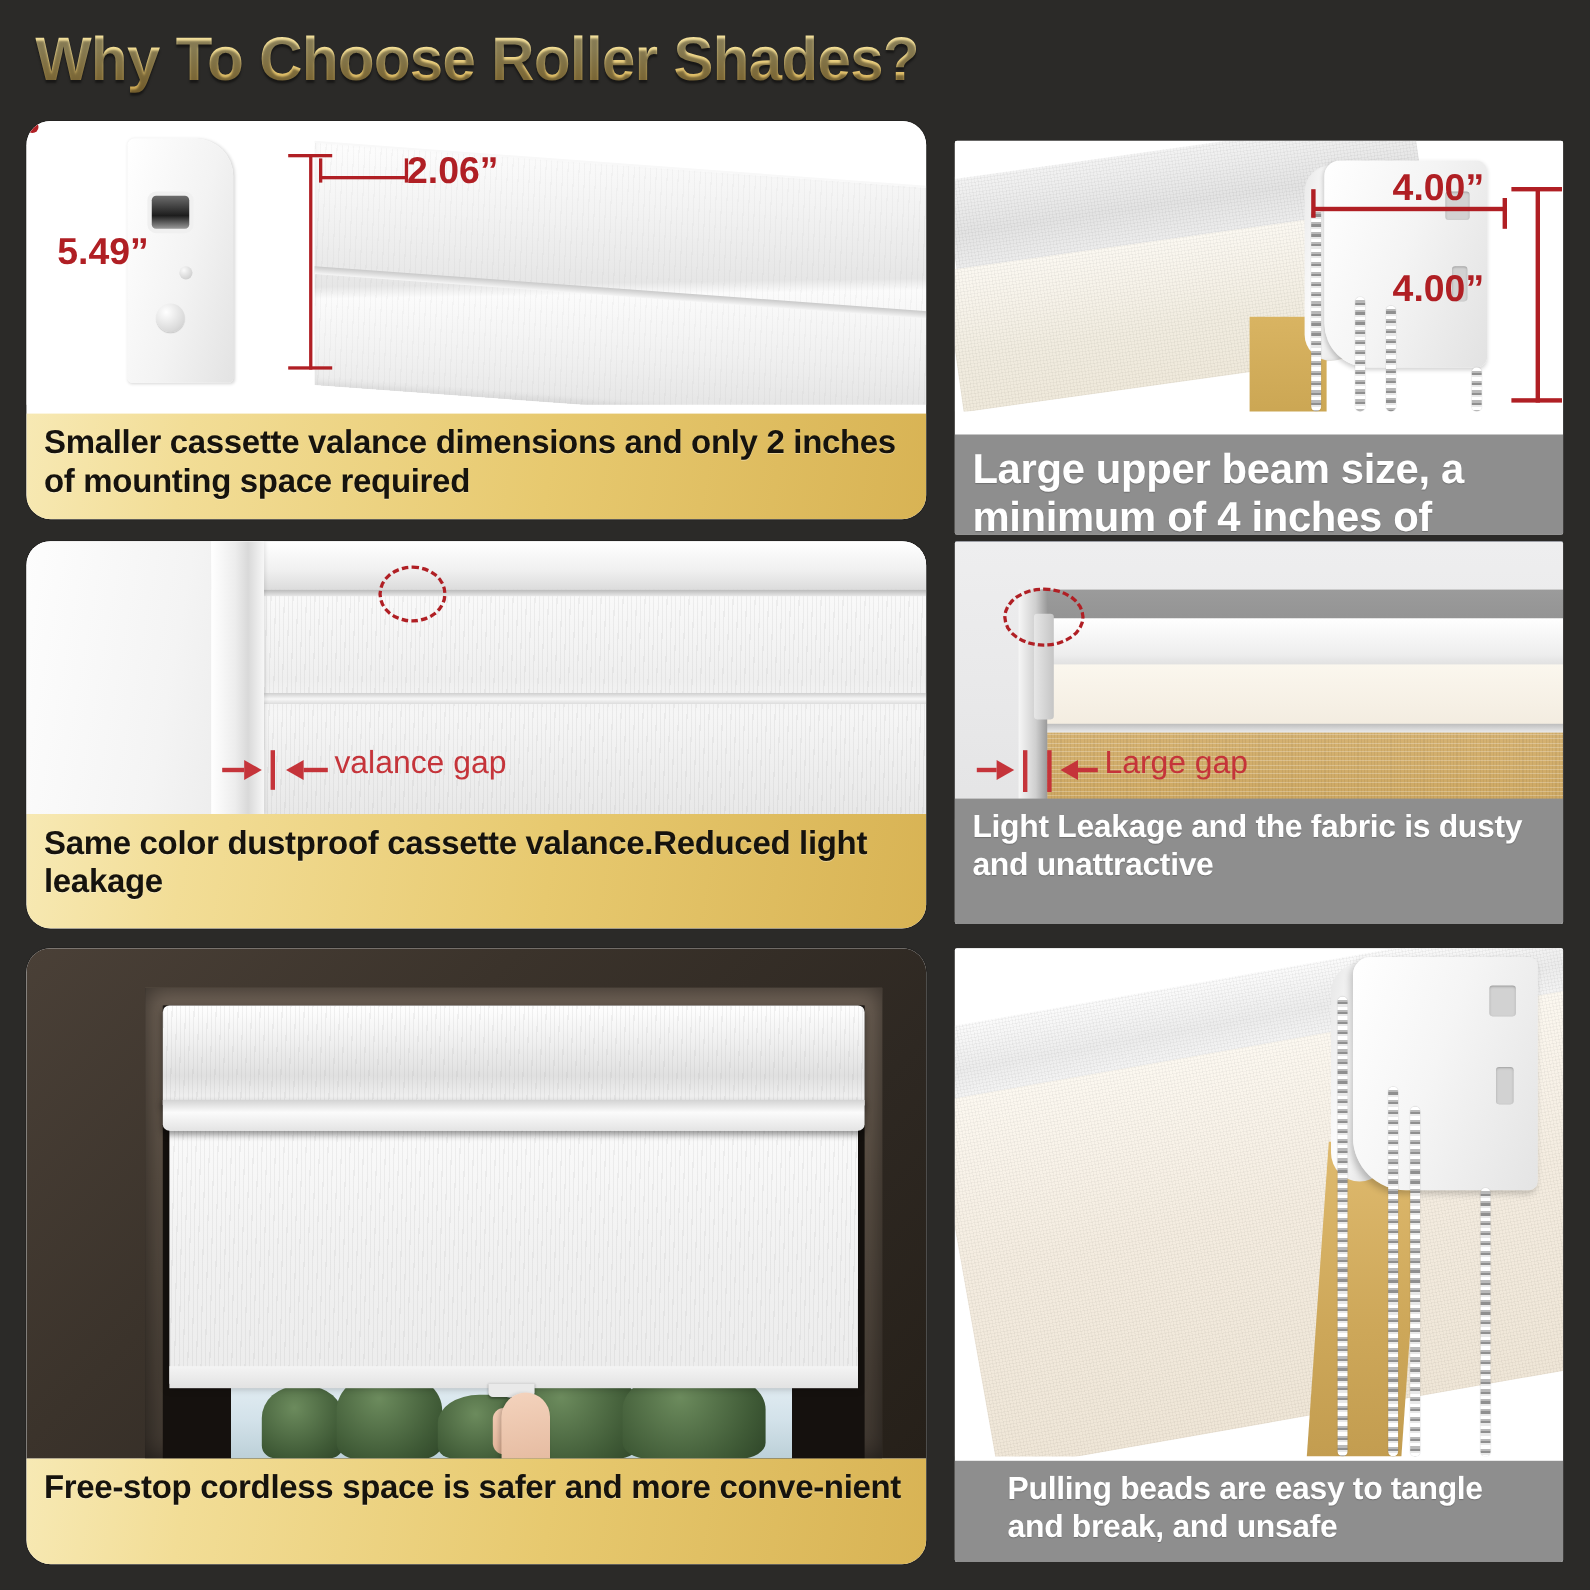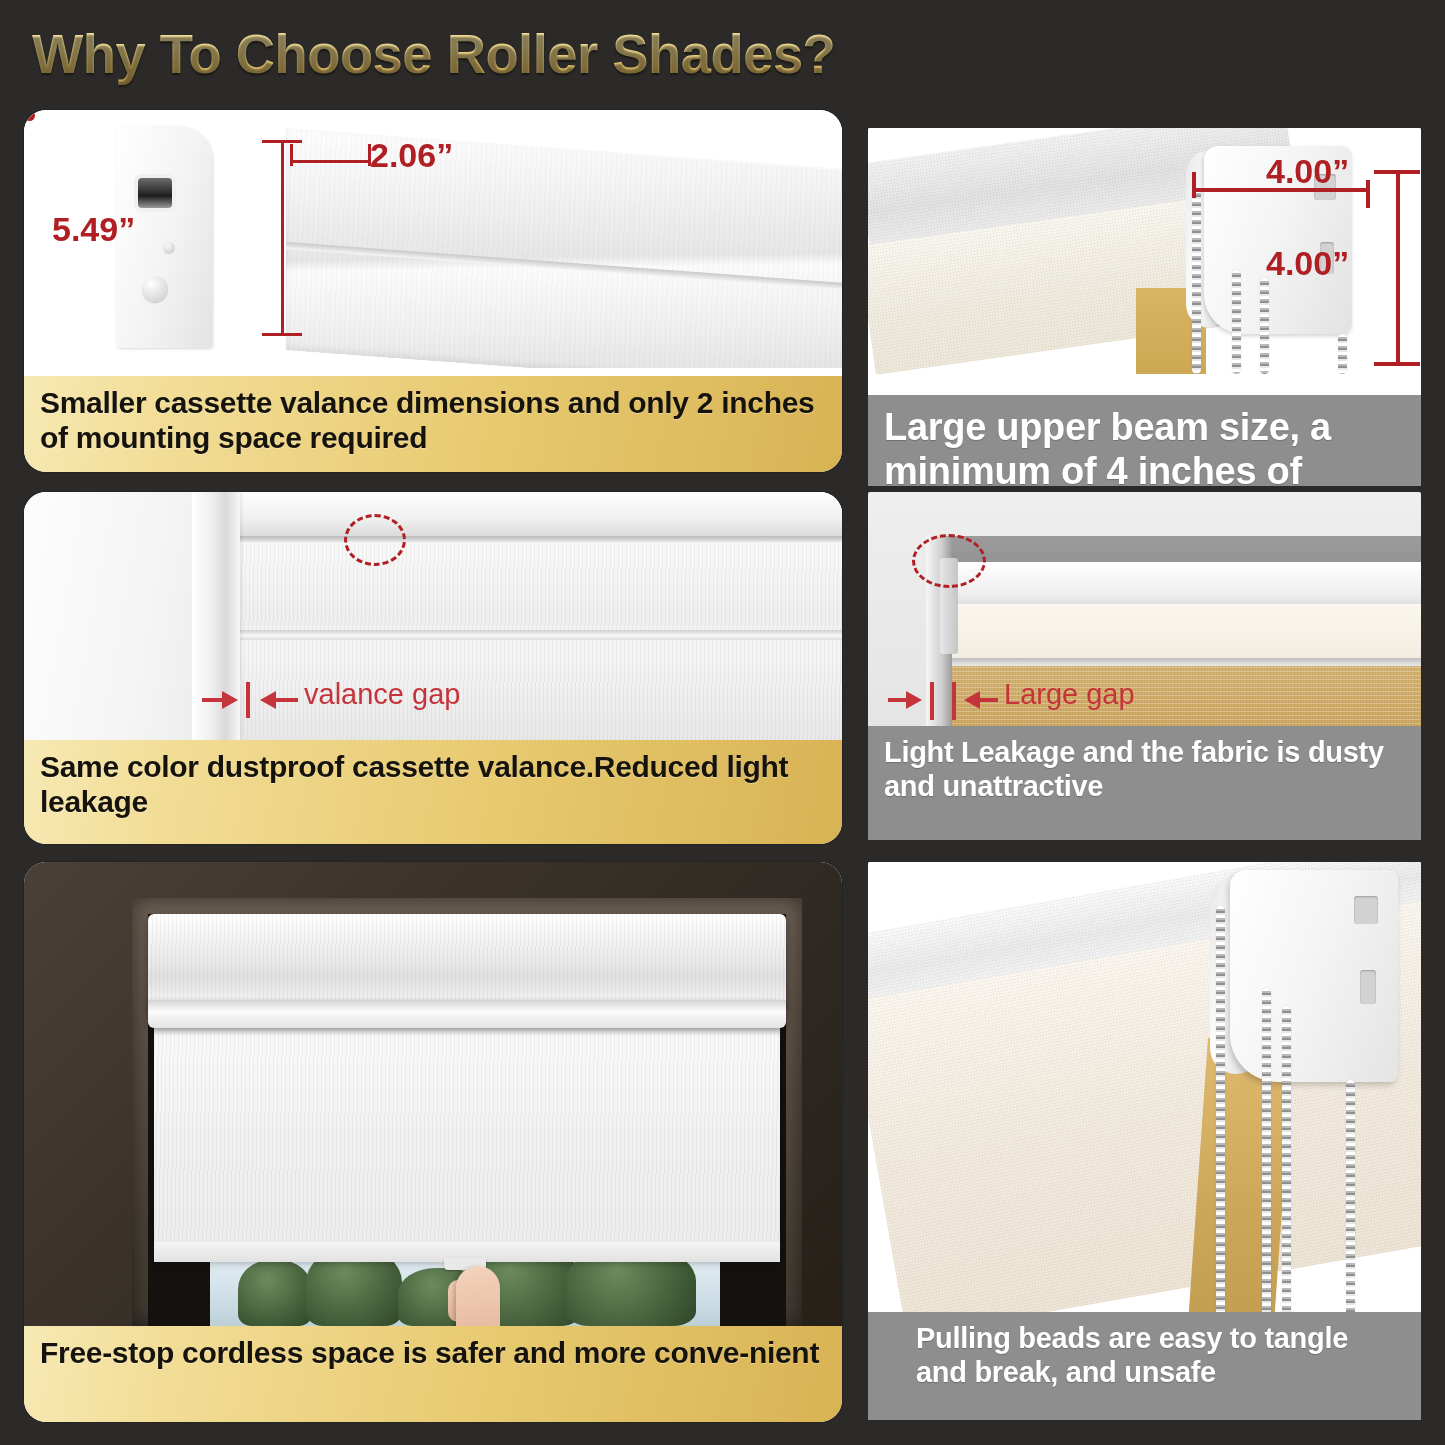--- a/index.html
+++ b/index.html
@@ -78,21 +78,21 @@
     color: #ffffff;
     font-size: 29px;
     letter-spacing: -0.3px;
     text-shadow: 0 1px 1px rgba(0,0,0,0.22);
   }
   #caption-r1c1 { height: 96px; }
   #caption-r1c2 { height: 91px; font-size: 38px; }
   #caption-r2c1 { height: 104px; }
   #caption-r2c2 { height: 114px; }
   #caption-r3c1 { height: 96px; }
-  #caption-r3c2 { height: 108px; padding-left: 48px; }
+  #caption-r3c2 { height: 92px; padding-left: 48px; }
 
   
   #photo-r1c1 { height: 258px; background: #ffffff; }
   .valance-body {
     position: absolute;
     left: 262px; top: 18px; width: 600px; height: 222px;
     background: linear-gradient(175deg, #fdfdfd 0%, #f2f2f2 25%, #e6e6e6 48%,
                 #fbfbfb 52%, #efefef 75%, #dedede 100%);
     transform: skewY(4.2deg);
     transform-origin: left top;

